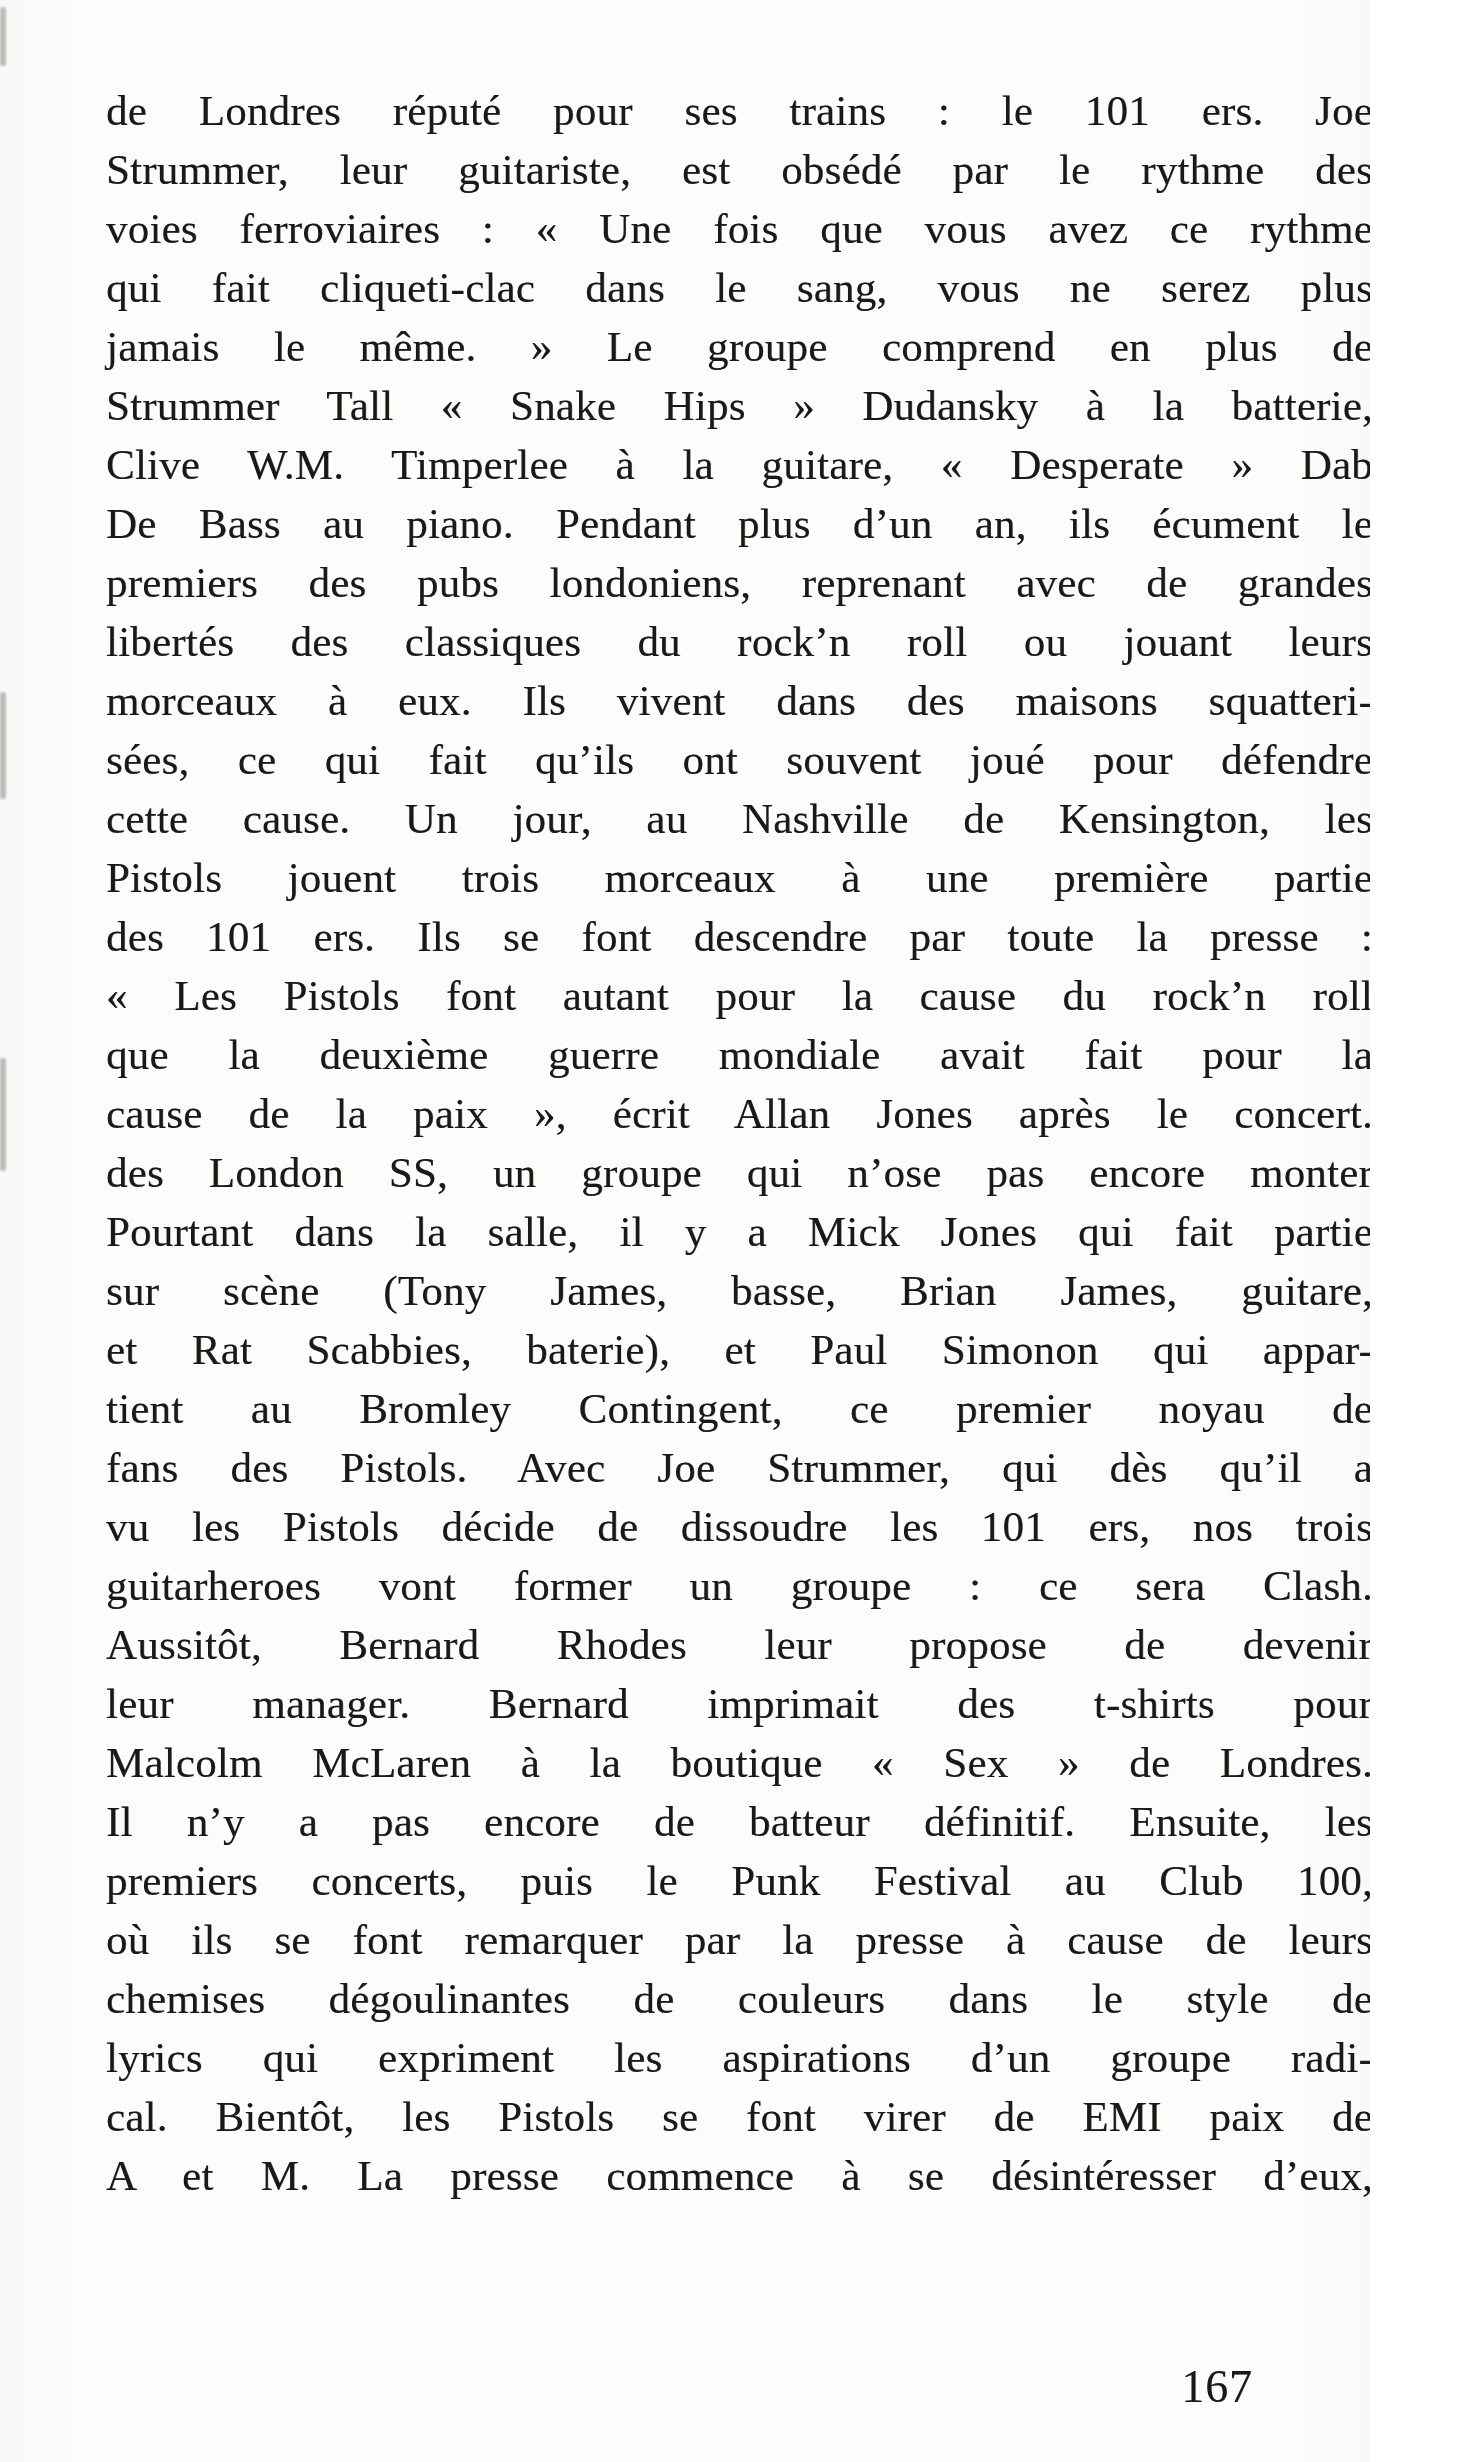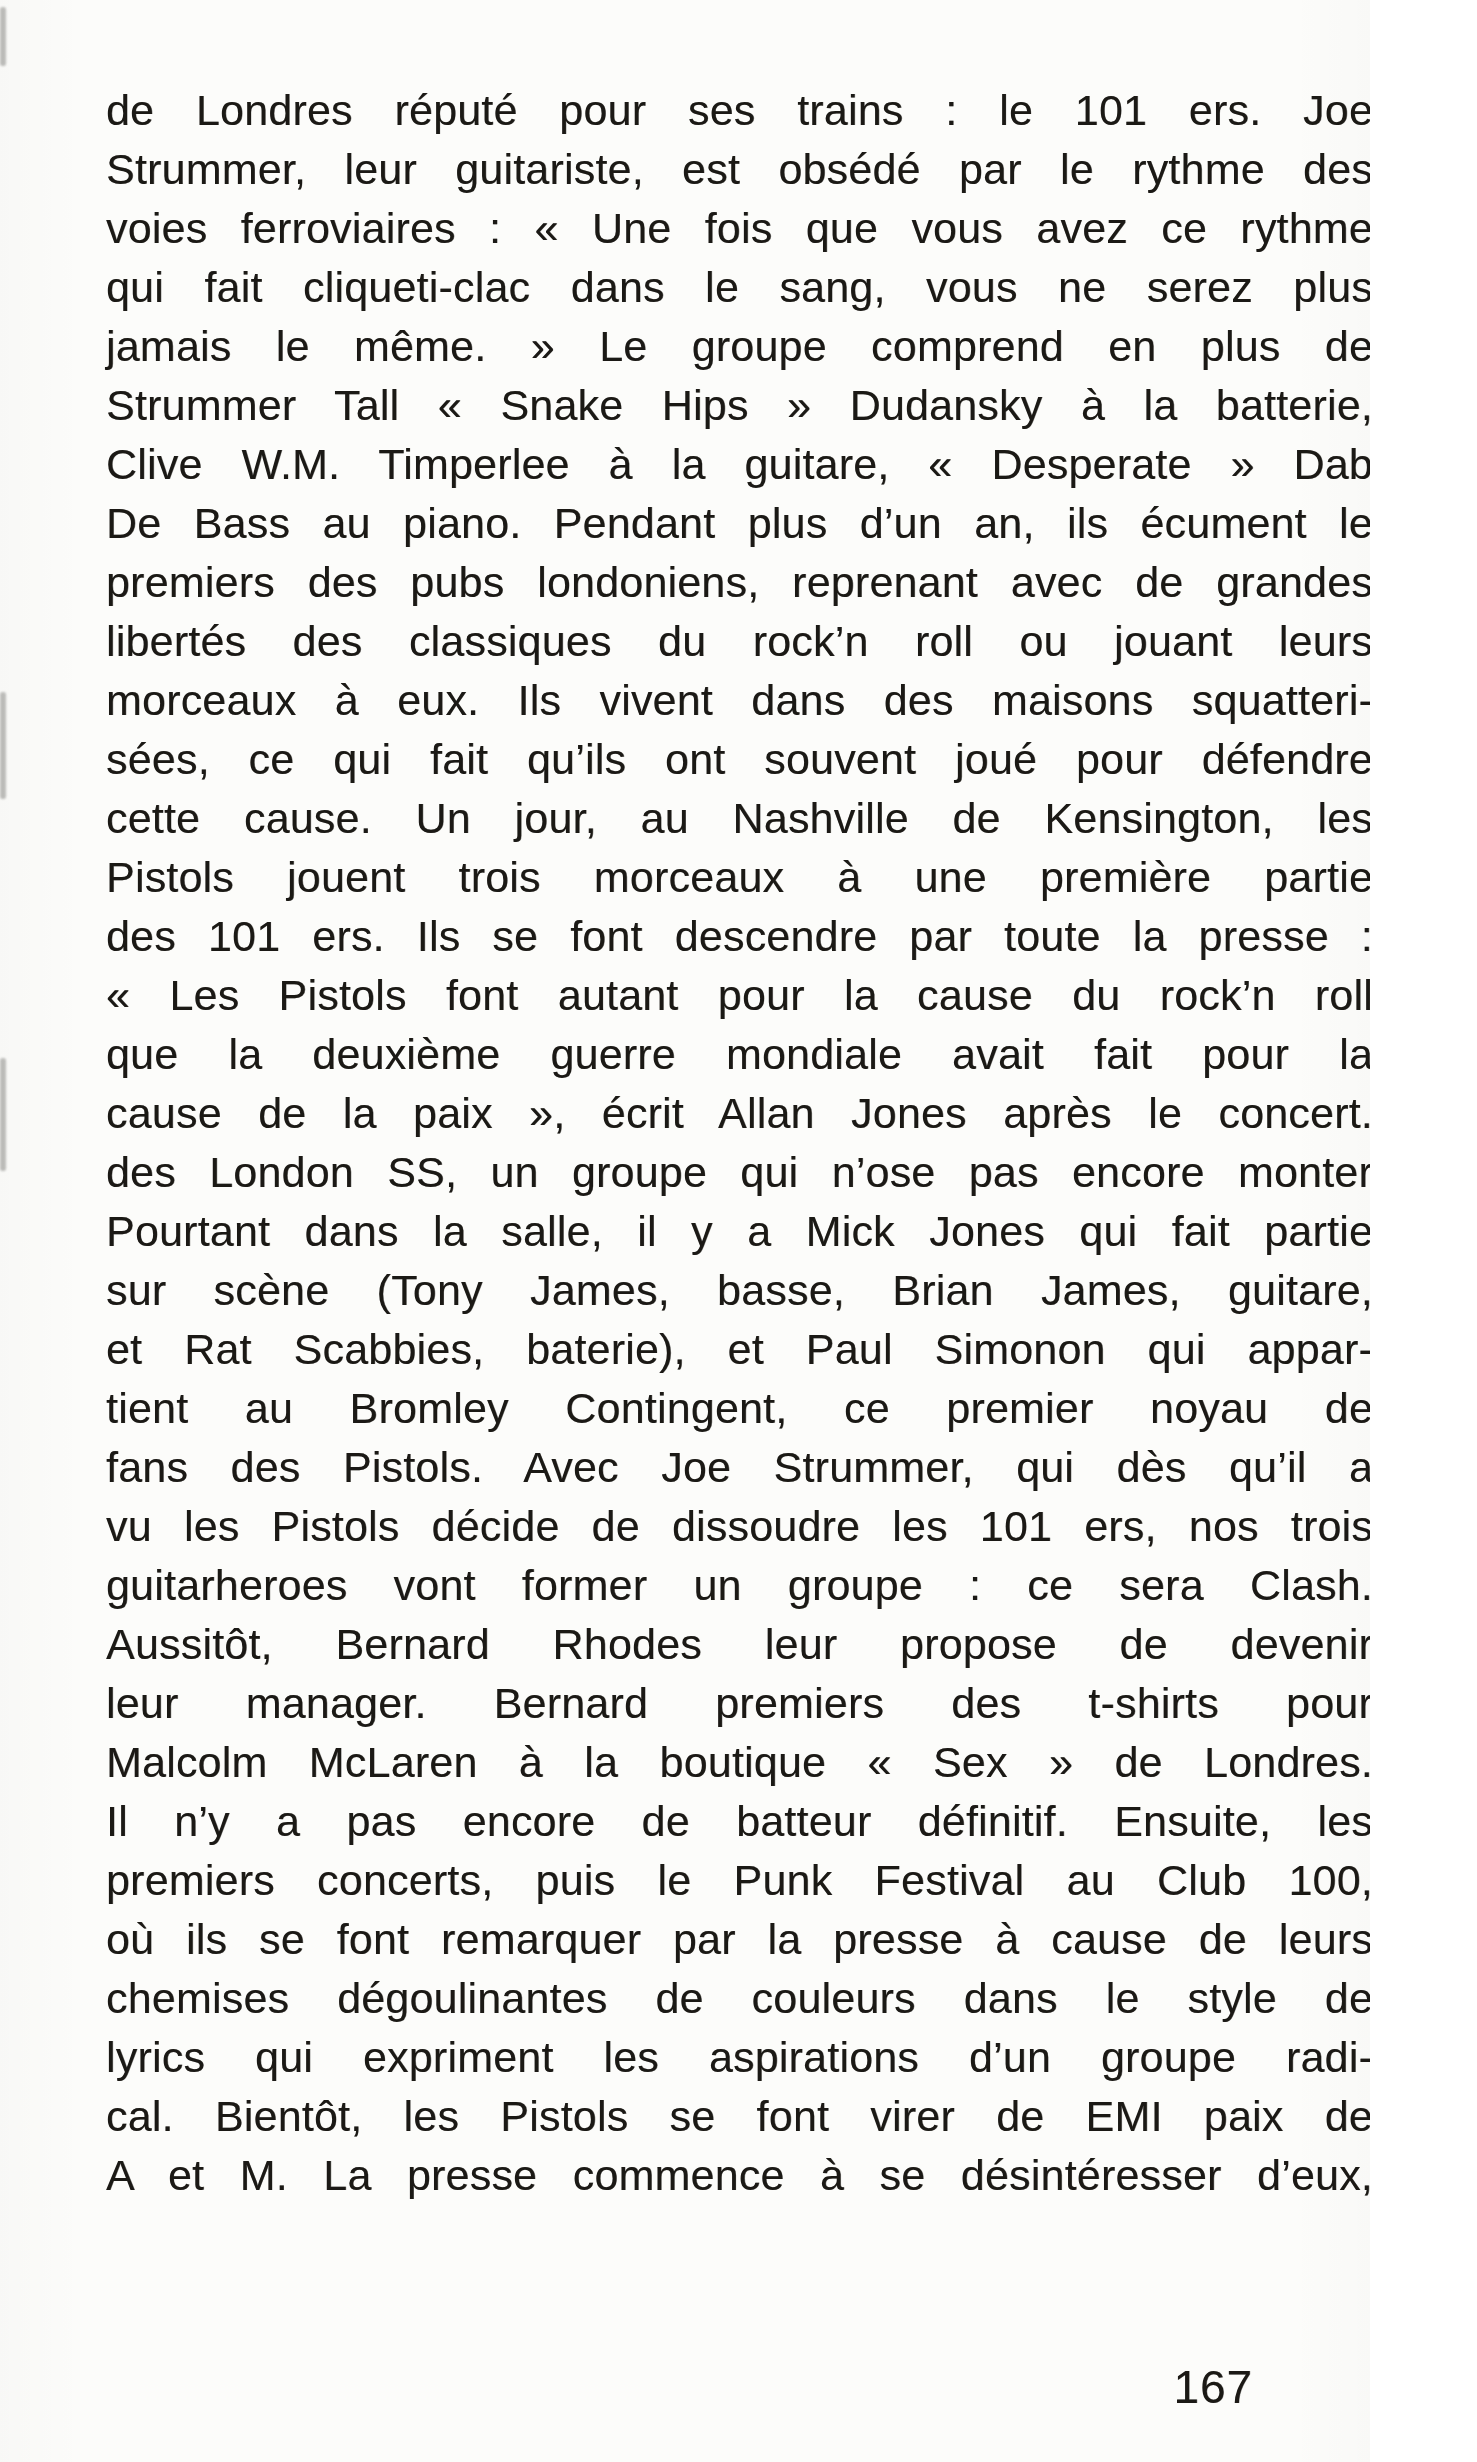--- a/index.html
+++ b/index.html
@@ -12,21 +12,21 @@
     width: 1477px;
     height: 2462px;
     background: #ffffff;
   }
   .page {
     position: relative;
     width: 1370px;
     height: 2462px;
     background: var(--paper);
     overflow: hidden;
-    font-family: Liberation Sans, sans-serif;
+    font-family: Liberation Serif, serif;
     color: var(--ink);
   }
   
   .page::before {
     content: "";
     position: absolute;
     inset: 0;
     background: linear-gradient(90deg, rgba(0,0,0,0.015) 0%, rgba(0,0,0,0) 6%, rgba(0,0,0,0) 94%, rgba(0,0,0,0.012) 100%);
     pointer-events: none;
   }
@@ -126,21 +126,21 @@
       <div class="line">tient au Bromley Contingent, ce premier noyau de</div>
 
       <div class="line">fans des Pistols. Avec Joe Strummer, qui dès qu’il a</div>
 
       <div class="line">vu les Pistols décide de dissoudre les 101 ers, nos trois</div>
 
       <div class="line">guitarheroes vont former un groupe : ce sera Clash.</div>
 
       <div class="line">Aussitôt, Bernard Rhodes leur propose de devenir</div>
 
-      <div class="line">leur manager. Bernard premiers des t-shirts pour</div>
+      <div class="line">leur manager. Bernard imprimait des t-shirts pour</div>
 
       <div class="line">Malcolm McLaren à la boutique « Sex » de Londres.</div>
 
       <div class="line">Il n’y a pas encore de batteur définitif. Ensuite, les</div>
 
       <div class="line">premiers concerts, puis le Punk Festival au Club 100,</div>
 
       <div class="line">où ils se font remarquer par la presse à cause de leurs</div>
 
       <div class="line">chemises dégoulinantes de couleurs dans le style de</div>

